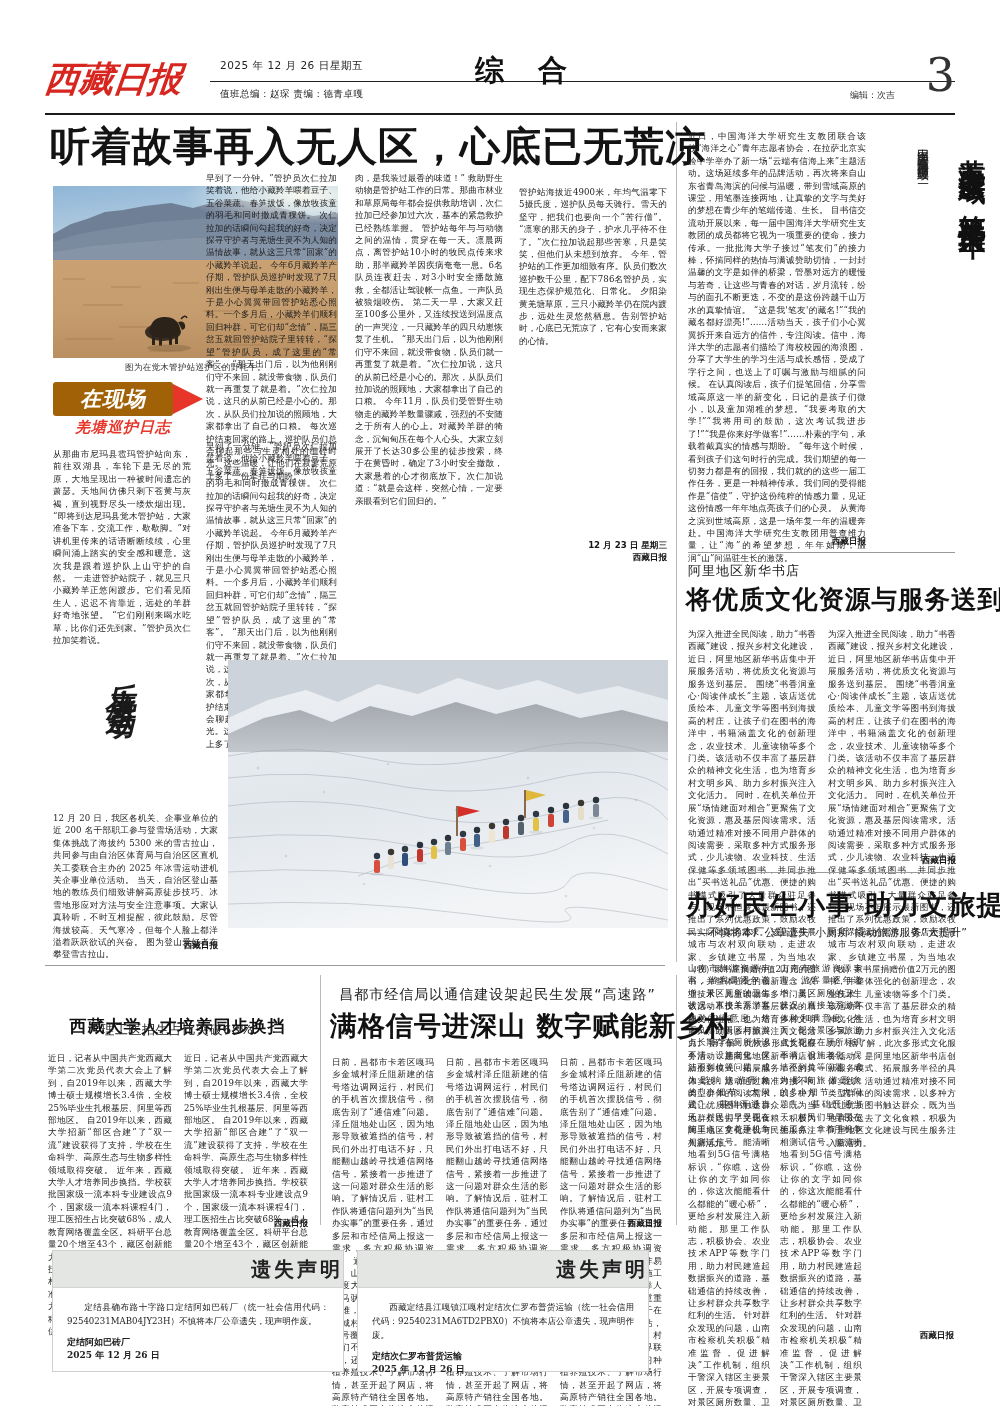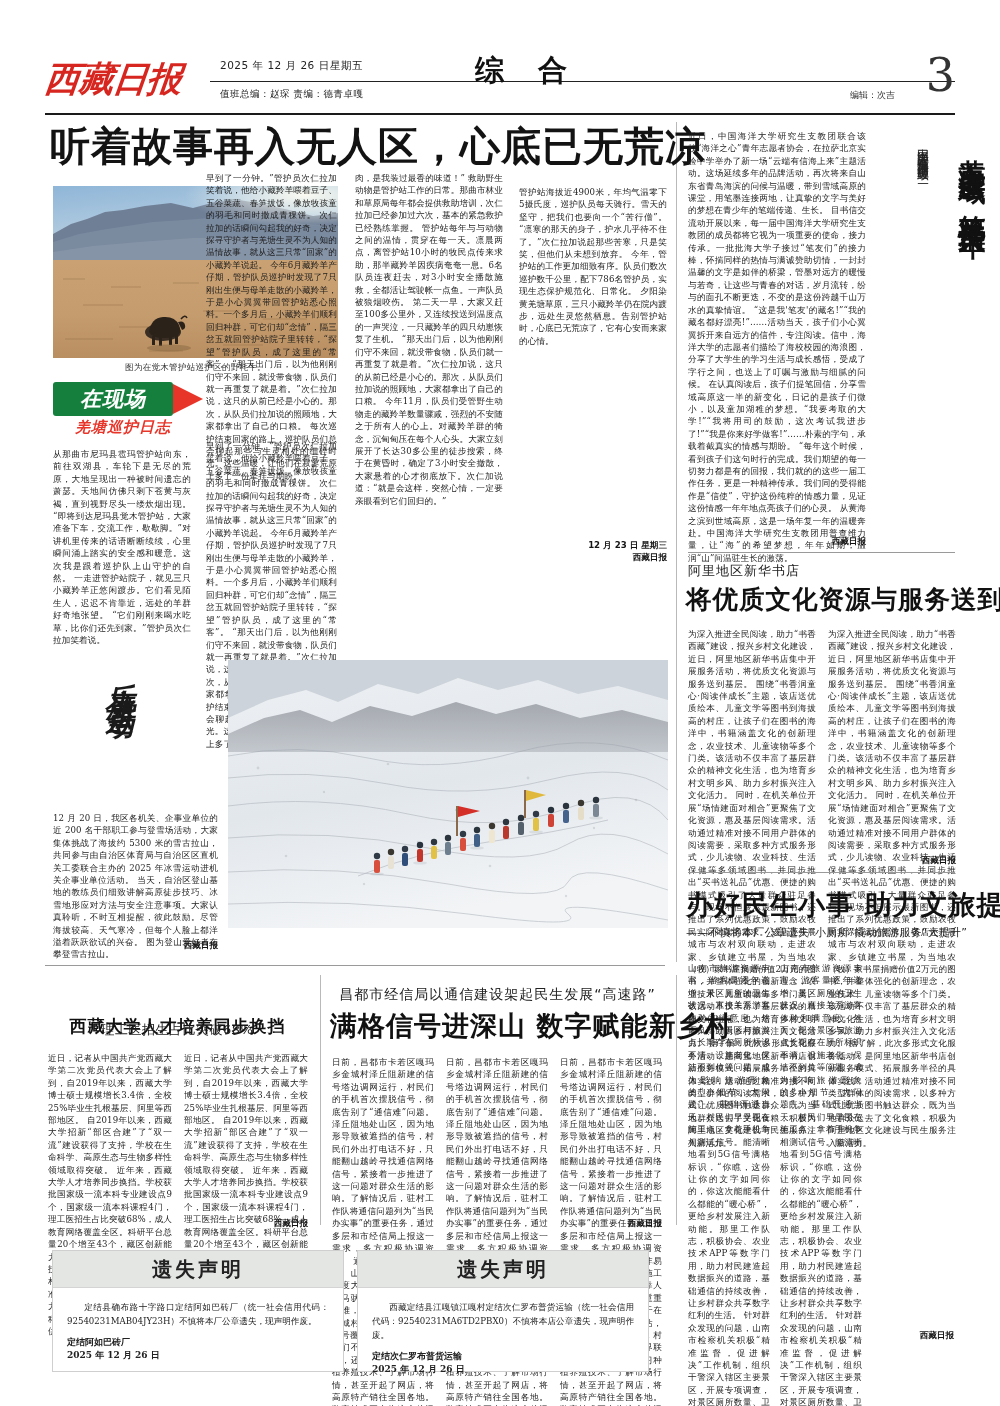--- a/index.html
+++ b/index.html
@@ -50,21 +50,21 @@
   }
 
   
   .photo1{position:absolute;left:53px;top:186px;width:285px;height:172px;overflow:hidden;}
   .cap{font-size:8.5px;color:#333;text-align:center;letter-spacing:.3px;}
   .cap1{position:absolute;left:53px;top:362px;width:285px;}
 
   
   .badge-wrap{position:absolute;left:53px;top:382px;width:172px;height:62px;}
   .badge-box{
-    position:absolute;left:0;top:0;width:120px;height:34px;background:#15803d;
+    position:absolute;left:0;top:0;width:120px;height:34px;background:#a16207;
     border-radius:3px;
   }
   .badge-box span{
     display:block;color:#fff;font-size:21px;font-weight:bold;line-height:34px;
     text-align:center;font-style:italic;letter-spacing:1px;
   }
   .badge-horn{position:absolute;left:120px;top:2px;width:0;height:0;
     border-top:15px solid transparent;border-bottom:15px solid transparent;
     border-left:30px solid #e8352a;}
   .badge-sub{
@@ -125,21 +125,21 @@
   }
   .sub-b{text-align:center;font-size:13px;color:#222;letter-spacing:.5px;
     font-family:"DejaVu Sans","Liberation Sans",sans-serif;}
 
   
   .notice{
     position:absolute;border:1px solid #cfcfcf;background:#fff;
   }
   .notice-hd{
     height:36px;background:#e4e6e4;border-bottom:1px solid #d4d4d4;
-    text-align:center;font-size:20px;font-weight:bold;line-height:36px;
+    text-align:right;font-size:20px;font-weight:bold;line-height:36px;
     color:#222;letter-spacing:3px;
     font-family:"DejaVu Sans","Liberation Sans",sans-serif;
   }
   .notice-bd{
     padding:12px 14px 6px 14px;font-size:8.6px;line-height:14px;color:#222;
     font-family:"DejaVu Serif","Liberation Serif",serif;text-align:justify;
   }
   .notice-bd .ind{text-indent:2em;}
   .notice-sign{text-align:left;font-weight:bold;font-size:9px;margin-top:8px;line-height:13px;}
 

